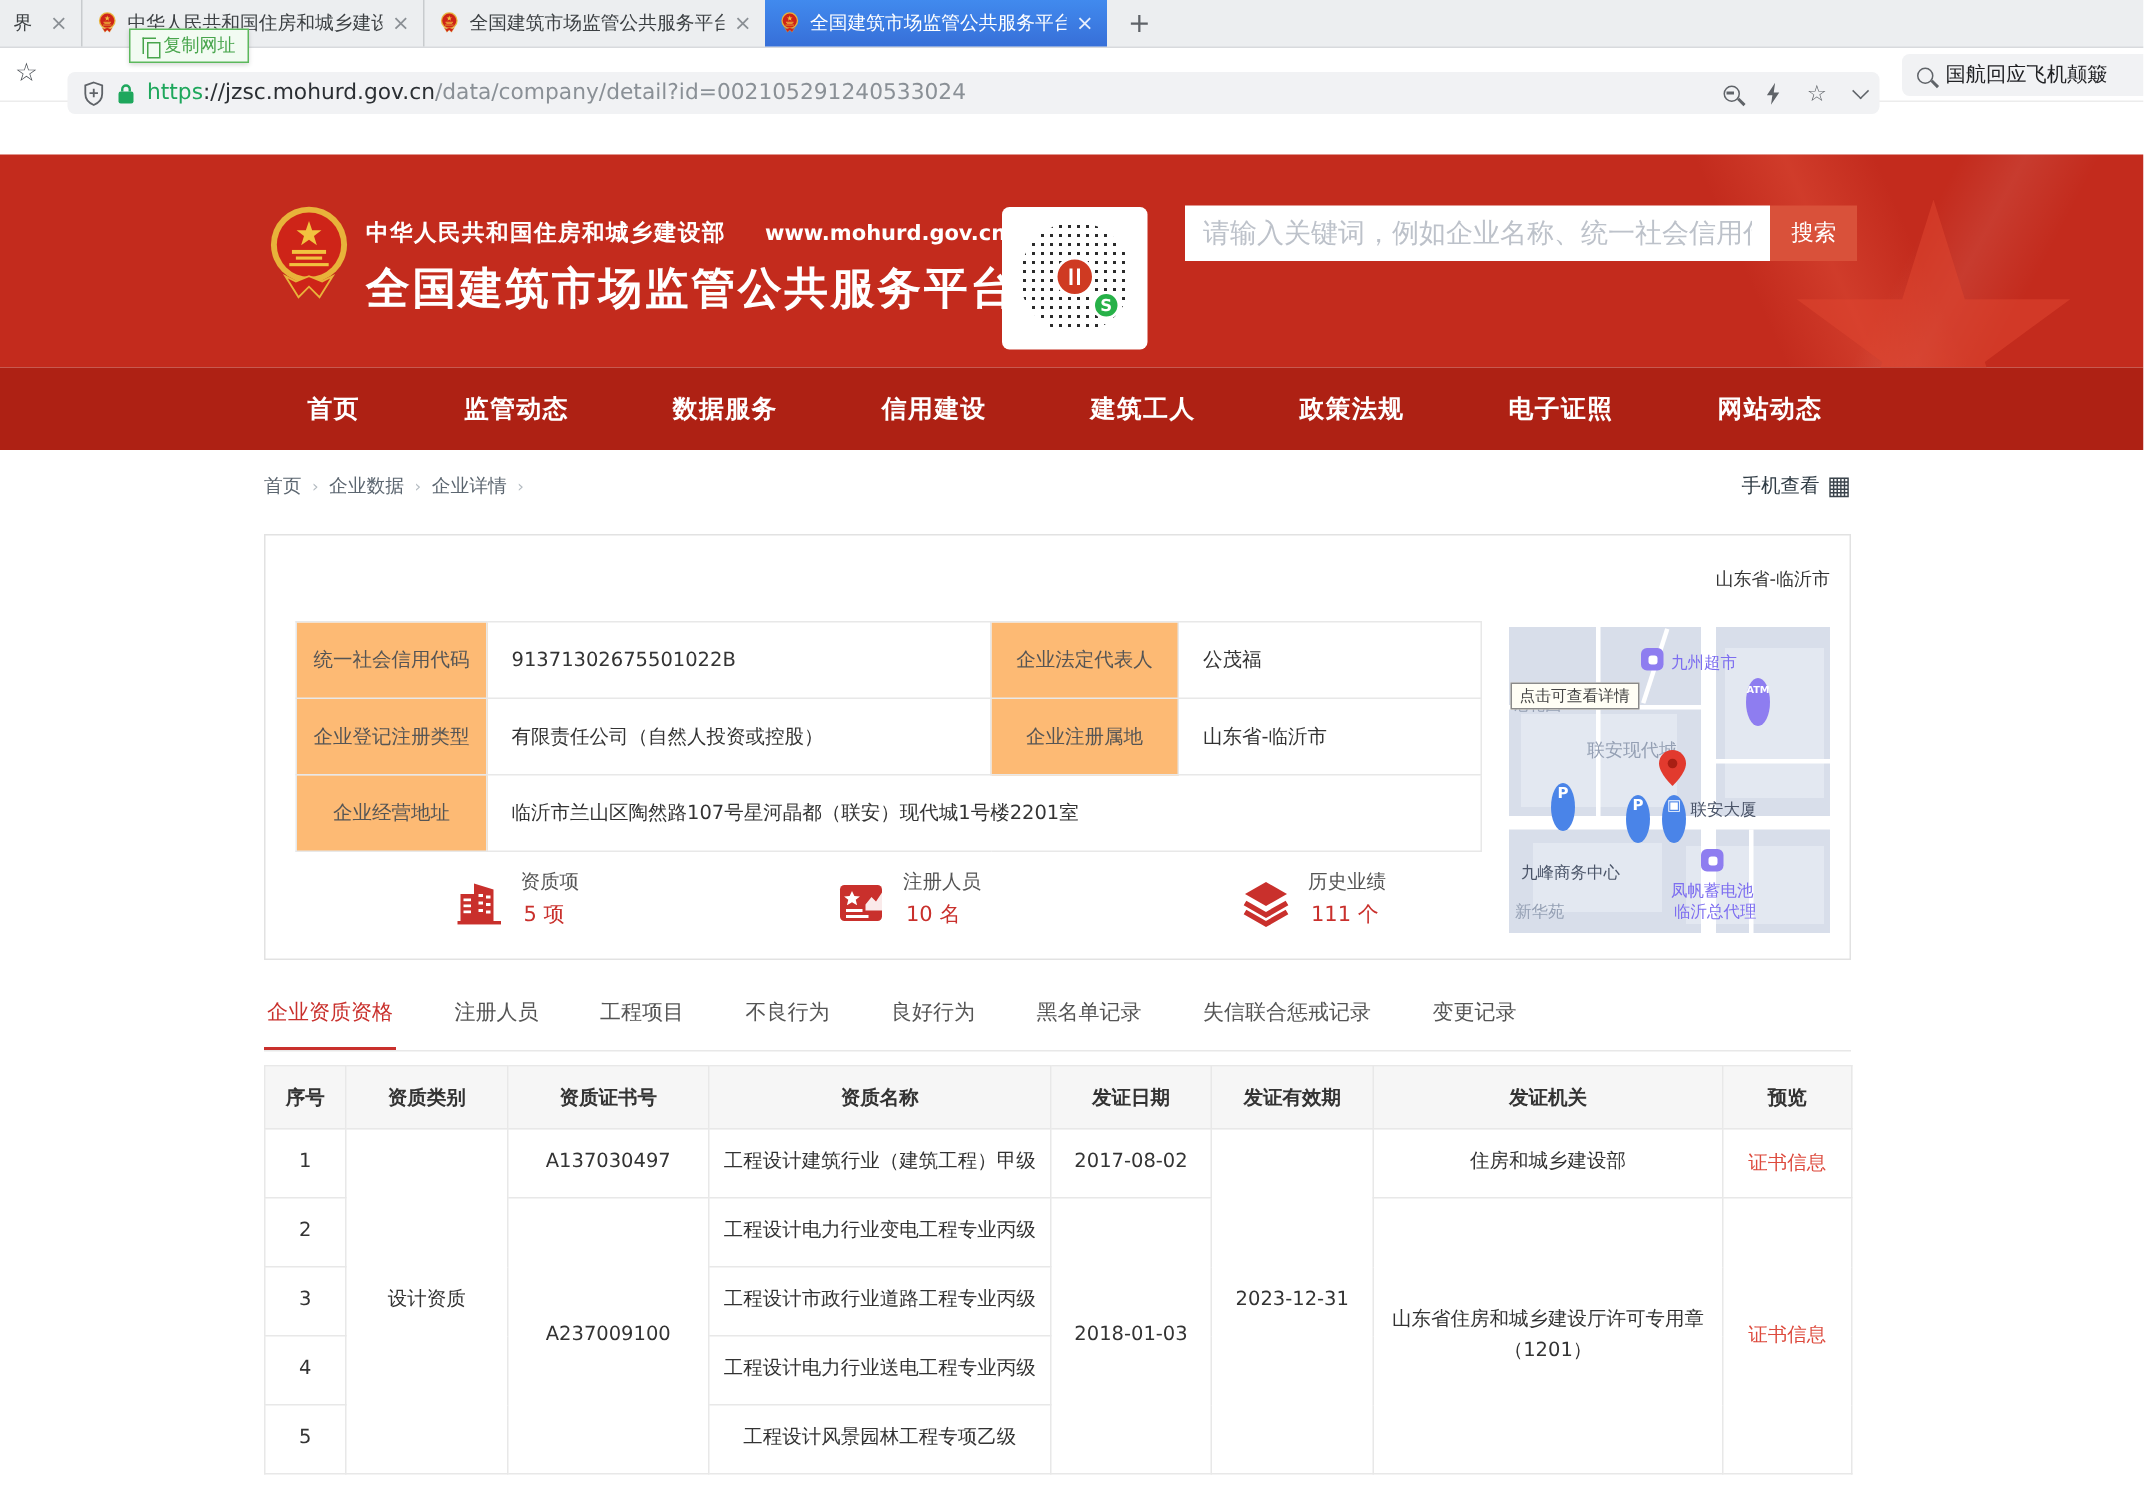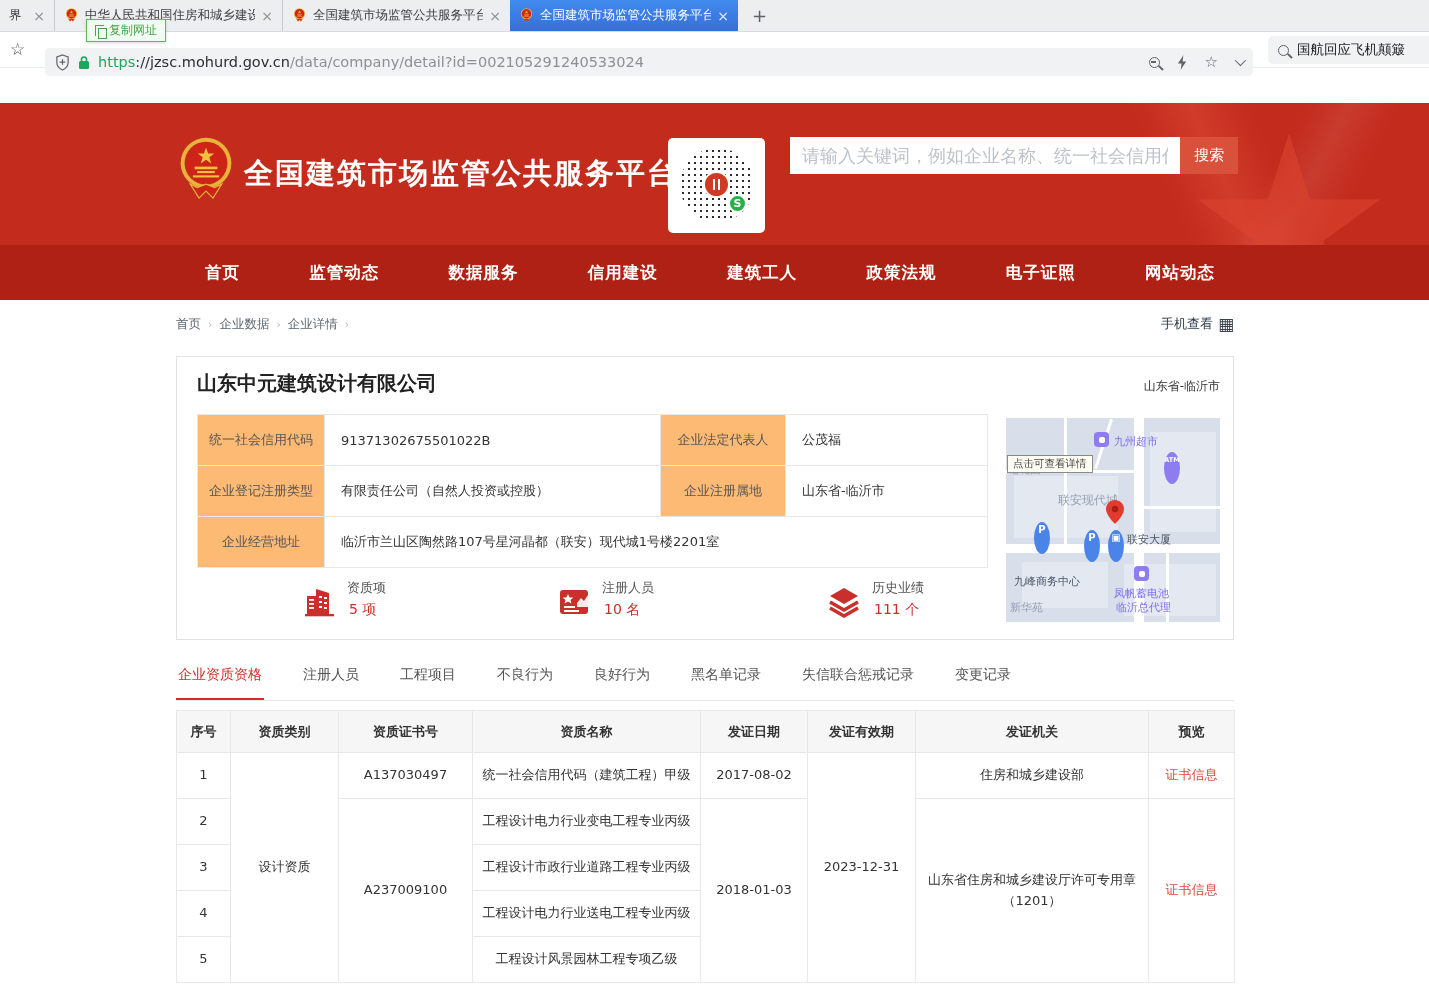--- a/index.html
+++ b/index.html
@@ -220,20 +220,24 @@
 
 <div class="site-header">
   <div class="flare1"></div>
   <div class="flare2"></div>
   <div class="flare-star"></div>
 </div>
 <svg class="emblem-big" viewBox="0 0 64 78">
     <use href="#emblem"></use>
   </svg>
 <div class="head-text">
+  <div class="head-line1">
+    <span class="ministry">中华人民共和国住房和城乡建设部</span>
+    <span class="site-url">www.mohurd.gov.cn</span>
+  </div>
   <div class="platform-title">全国建筑市场监管公共服务平台</div>
 </div>
 
 <div class="qr-card">
   <div class="qr-dots"></div>
   <div class="qr-center"></div>
   <div class="qr-wechat">S</div>
 </div>
 
 <div class="hsearch">
@@ -263,21 +267,20 @@
   <span class="crumb-sep">›</span>
   <span class="crumb">企业详情</span>
   <span class="crumb-sep">›</span>
   <span class="mobile-view">
     <span>手机查看</span>
     <span class="qr-glyph">▦</span>
   </span>
 </div>
 
 <div class="company-box">
-  <div class="company-name">山东中元建筑设计有限公司</div>
   <div class="company-region">山东省-临沂市</div>
 
   <table class="info">
     <colgroup>
         <col style="width:127px">
         <col style="width:336px">
         <col style="width:125px">
         <col style="width:202px">
       </colgroup>
     <tbody>
@@ -417,21 +420,21 @@
       <th>发证有效期</th>
       <th>发证机关</th>
       <th>预览</th>
     </tr>
   </thead>
   <tbody>
     <tr>
       <td>1</td>
       <td rowspan="5">设计资质</td>
       <td>A137030497</td>
-      <td>统一社会信用代码（建筑工程）甲级</td>
+      <td>工程设计建筑行业（建筑工程）甲级</td>
       <td>2017-08-02</td>
       <td rowspan="5">2023-12-31</td>
       <td>住房和城乡建设部</td>
       <td><span class="cert-link">证书信息</span></td>
     </tr>
     <tr>
       <td>2</td>
       <td rowspan="4">A237009100</td>
       <td>工程设计电力行业变电工程专业丙级</td>
       <td rowspan="4">2018-01-03</td>

